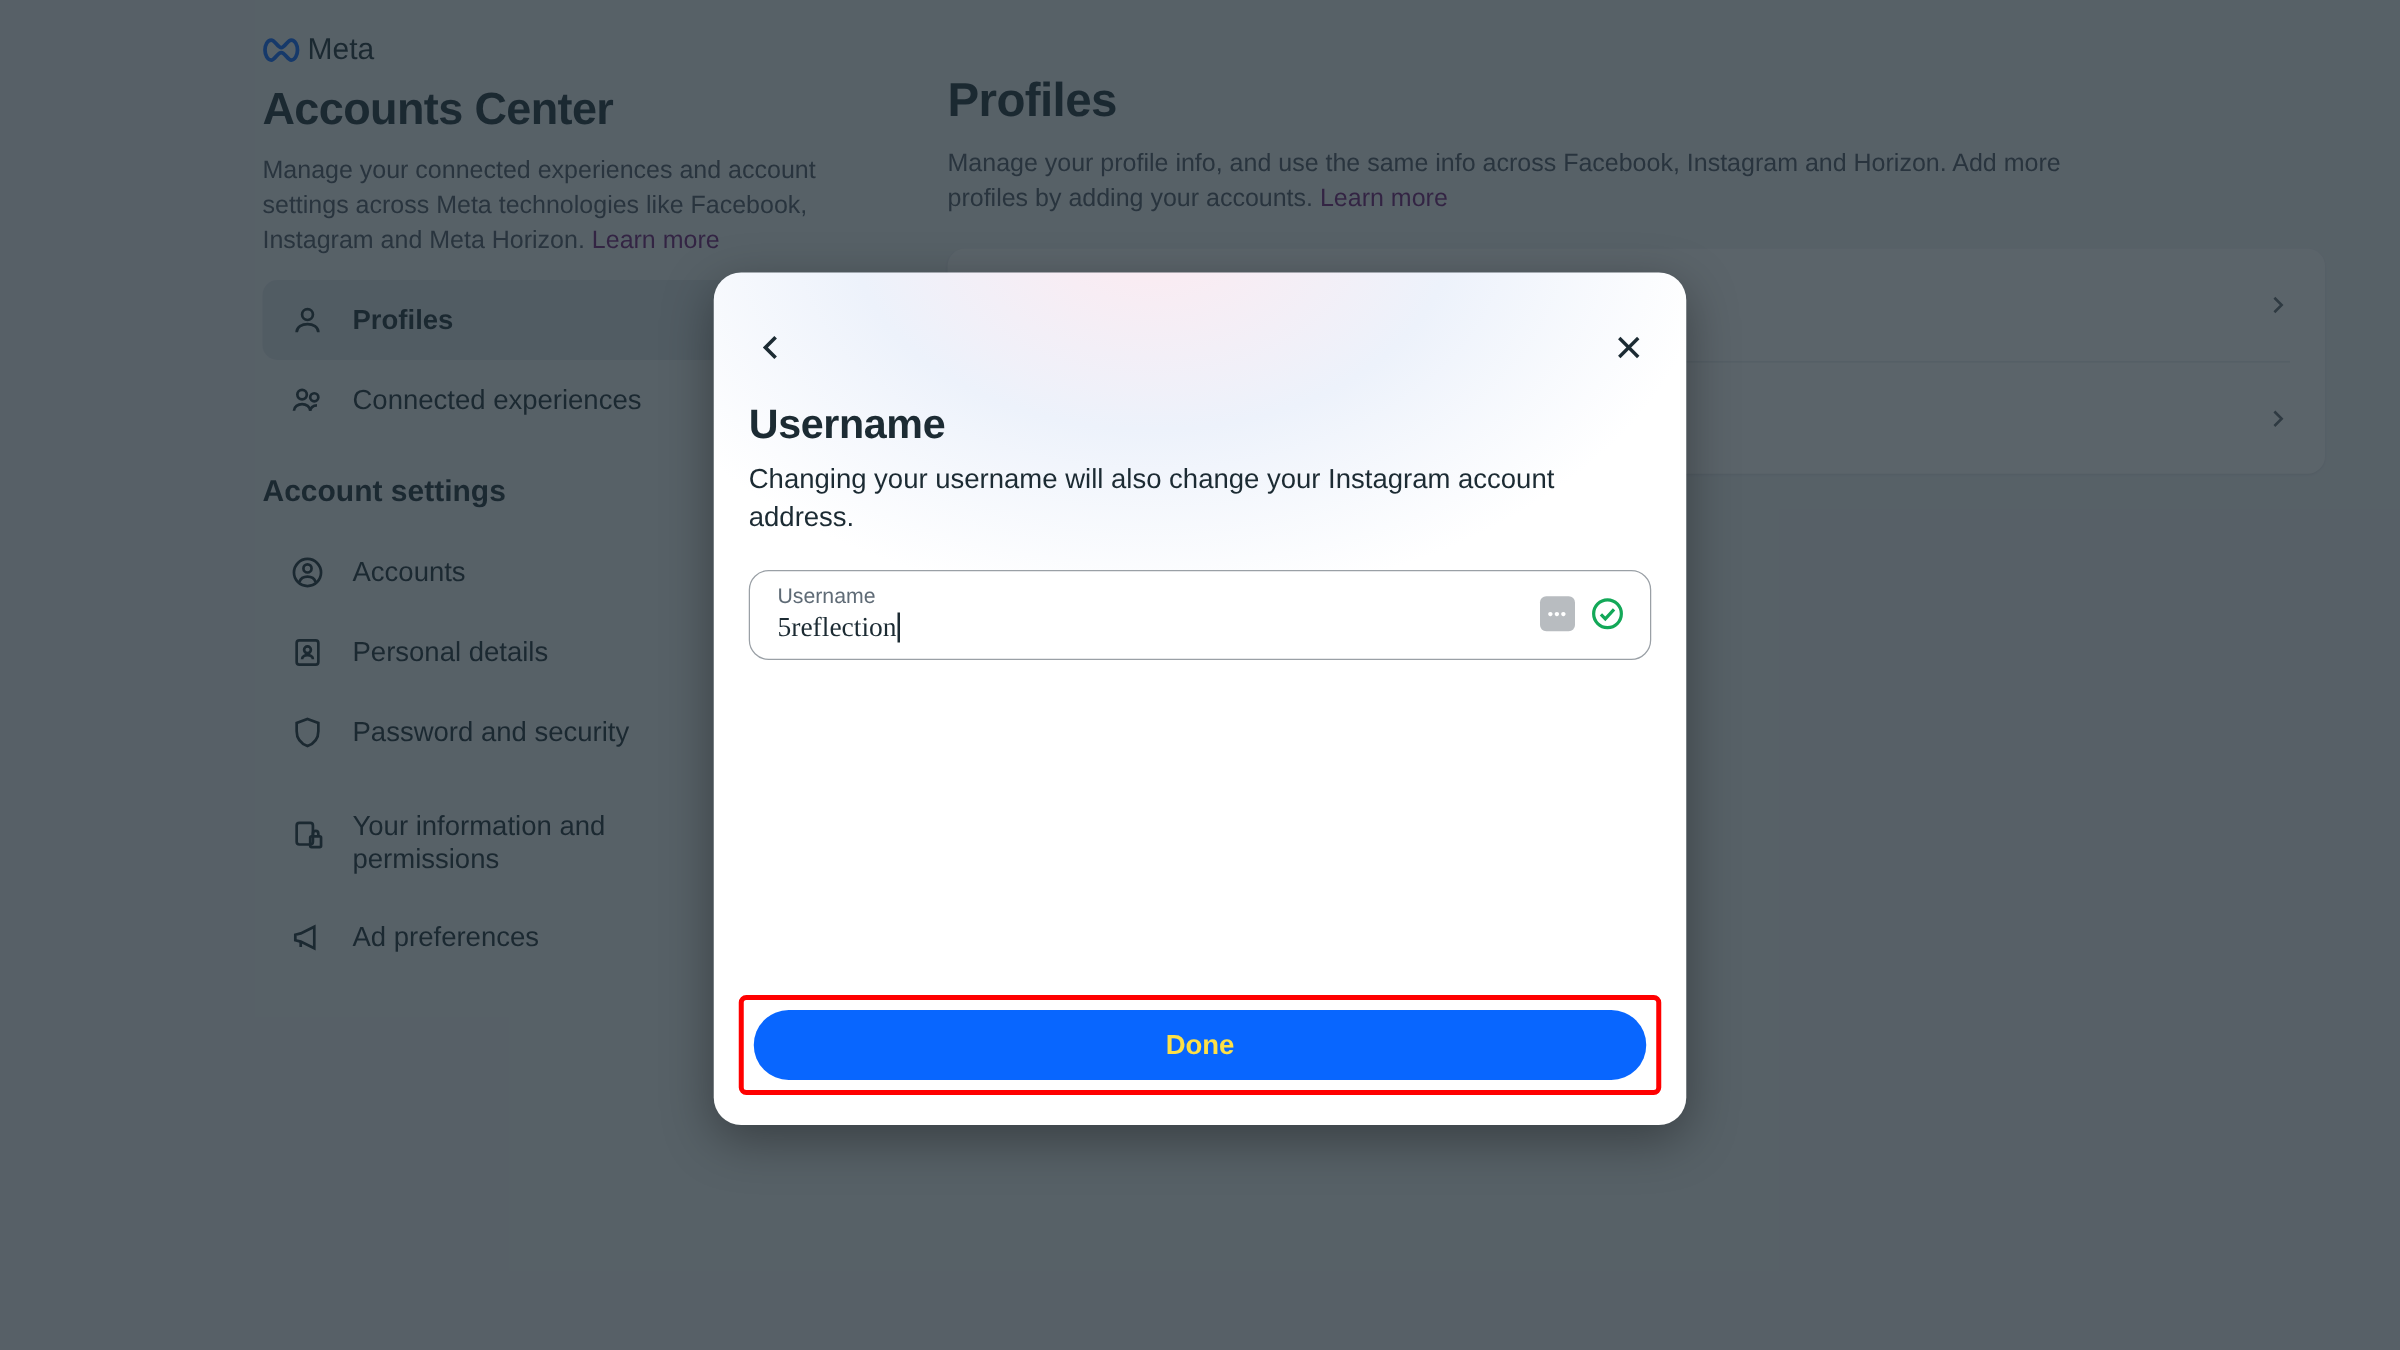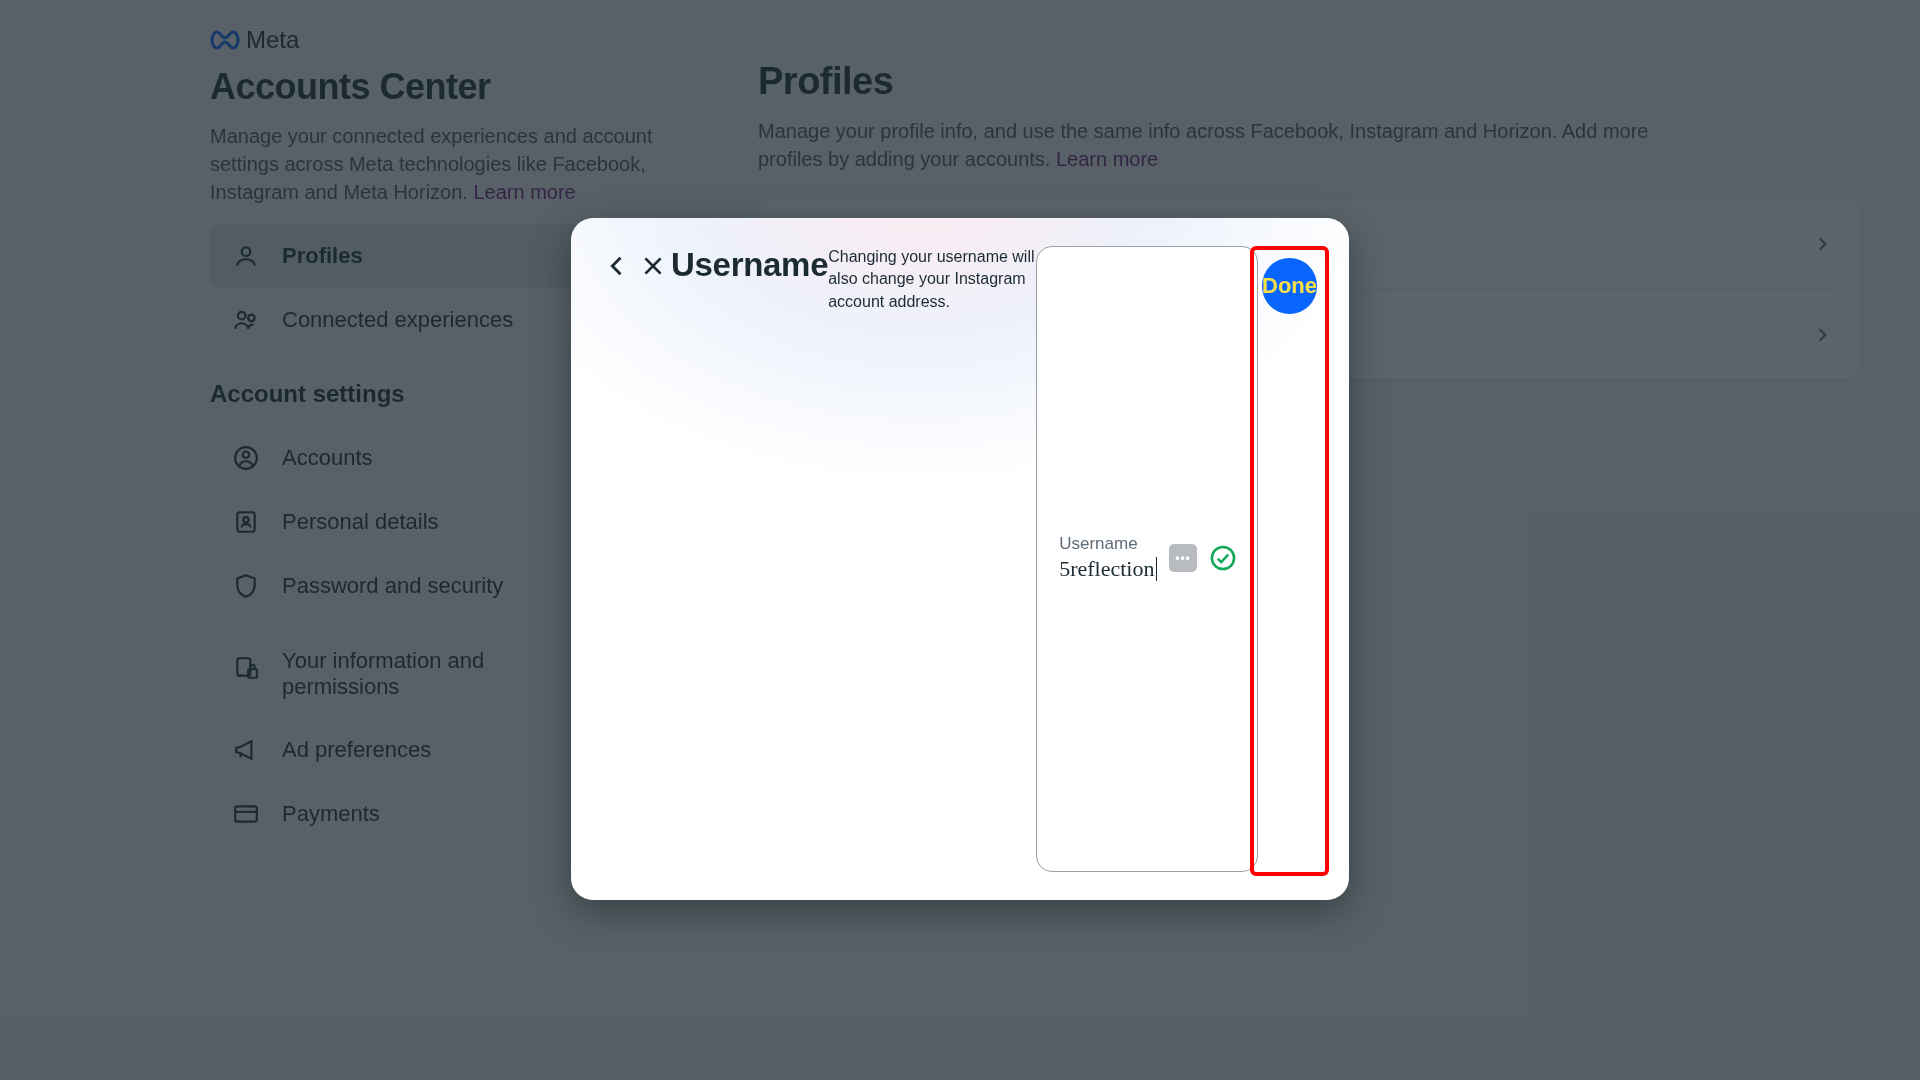--- a/index.html
+++ b/index.html
@@ -61,35 +61,35 @@
   .modal-wrap {
     position:absolute; inset:0; z-index:10;
     display:flex; align-items:flex-start; justify-content:center;
     padding-top: 218px;
   }
   .modal {
     width: 778px; height: 682px;
     background: #fff;
     border-radius: 22px;
     box-shadow: 0 12px 40px rgba(0,0,0,0.35);
-    padding: 28px 28px 28px 28px;
-    display:flex; flex-direction:row;
+    padding: 40px 28px 28px 28px;
+    display:flex; flex-direction:column;
     background: radial-gradient(ellipse 600px 400px at 45% -5%, #fdeaf0 0%, #edf2fb 40%, #ffffff 75%);
     position: relative;
   }
   .modal-header {
     display:flex; align-items:center; justify-content:space-between;
     height: 40px; margin-bottom: 22px;
   }
   .icon-btn {
     width:36px; height:36px; display:flex; align-items:center; justify-content:center;
     cursor:pointer; color:#1c2b33; border-radius:50%;
   }
   .modal-title { font-size: 33px; font-weight:700; color:#1c2b33; margin-bottom: 10px; letter-spacing:-0.3px;}
-  .modal-sub { font-size: 16px; color:#1c2b33; line-height:1.4; margin-bottom: 26px;}
+  .modal-sub { font-size: 22px; color:#1c2b33; line-height:1.4; margin-bottom: 26px;}
   .field {
     border: 1.5px solid #9aa0a6; border-radius: 16px;
     background:#fff;
     padding: 10px 20px 12px 22px;
     display:flex; align-items:center; gap:12px;
   }
   .field-inner { flex:1; }
   .field-label { font-size:17px; color:#5f6b76; margin-bottom:2px;}
   .field-value { font-size:22px; color:#1c2b33; display:flex; align-items:center;font-family:Liberation Serif, serif;}
   .cursor { display:inline-block; width:1.5px; height:24px; background:#1c2b33; margin-left:1px;}
@@ -196,29 +196,20 @@
         <span style="max-width:260px;margin-top:12px;">Your information and permissions</span>
       </div>
       <div class="nav-item">
         <span class="nav-icon">
           <svg width="26" height="26" viewBox="0 0 24 24" fill="none" stroke="currentColor" stroke-width="2">
               <path d="M3 10v4l4 1 10 5V4L7 9l-4 1z"></path>
               <path d="M7 15v4"></path>
             </svg>
         </span>
         <span>Ad preferences</span>
-      </div>
-      <div class="nav-item">
-        <span class="nav-icon">
-          <svg width="26" height="26" viewBox="0 0 24 24" fill="none" stroke="currentColor" stroke-width="2">
-              <rect x="2" y="5" width="20" height="14" rx="2"></rect>
-              <line x1="2" y1="10" x2="22" y2="10"></line>
-            </svg>
-        </span>
-        <span>Payments</span>
       </div>
     </div>
   </aside>
 
   <main class="main">
     <h1>Profiles</h1>
     <p class="main-desc">
       <span>Manage your profile info, and use the same info across Facebook, Instagram and Horizon. Add more profiles by adding your accounts.</span>
       <span class="link">Learn more</span>
     </p>

